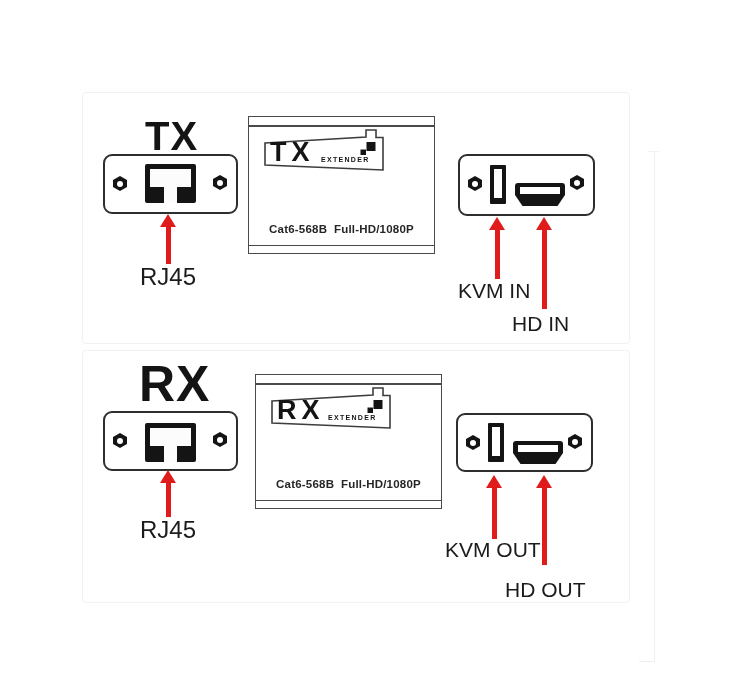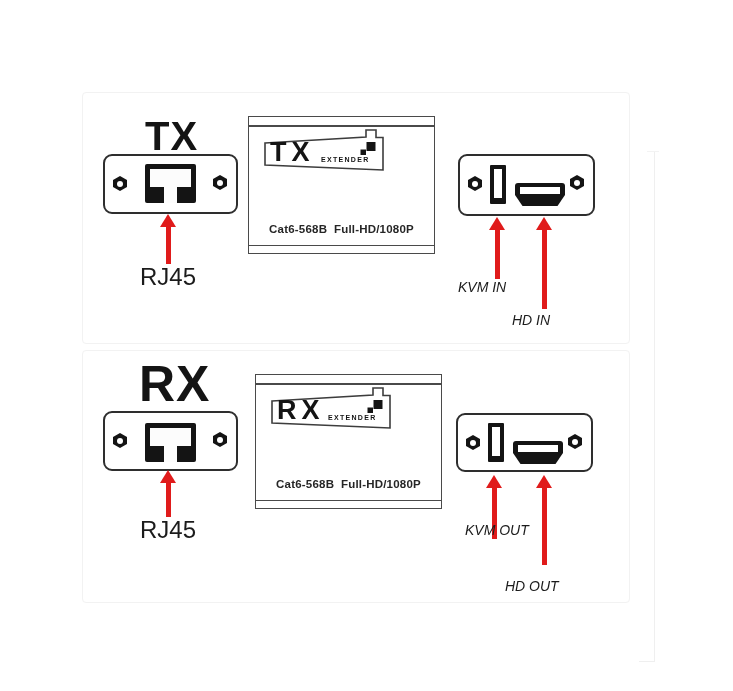--- a/index.html
+++ b/index.html
@@ -79,23 +79,23 @@
   .card-tx .a-kvm{left:406px;top:124px;height:62px;}
   .card-rx .a-kvm{left:403px;top:124px;height:64px;}
   .card-tx .a-hd{left:453px;top:124px;height:92px;}
   .card-rx .a-hd{left:453px;top:124px;height:90px;}
 
   
   .label{position:absolute;white-space:nowrap;color:#1b1b1b;line-height:1;}
   .label-rj45{font-size:24px;font-weight:500;left:45px;width:80px;text-align:center;}
   .card-tx .label-rj45{top:172px;}
   .card-rx .label-rj45{top:167px;}
-  .label-kvm,.label-hd{font-size:14px;font-weight:500;font-style:italic;}
+  .label-kvm,.label-hd{font-size:21px;font-weight:500;}
   .card-tx .label-kvm{left:375px;top:187px;}
-  .card-rx .label-kvm{left:362px;top:172px;margin-left:20px;}
+  .card-rx .label-kvm{left:362px;top:188px;}
   .card-tx .label-hd{left:429px;top:220px;text-align:right;}
   .card-rx .label-hd{left:422px;top:216px;margin-top:12px;}
 </style>
 </head>
 <body>
 
 <div class="stage" style="--red: #e01b1b; --line: #2e2e2e; background: rgb(255, 255, 255);">
 
   <section class="card card-tx">
     <div class="unit-label">TX</div>

